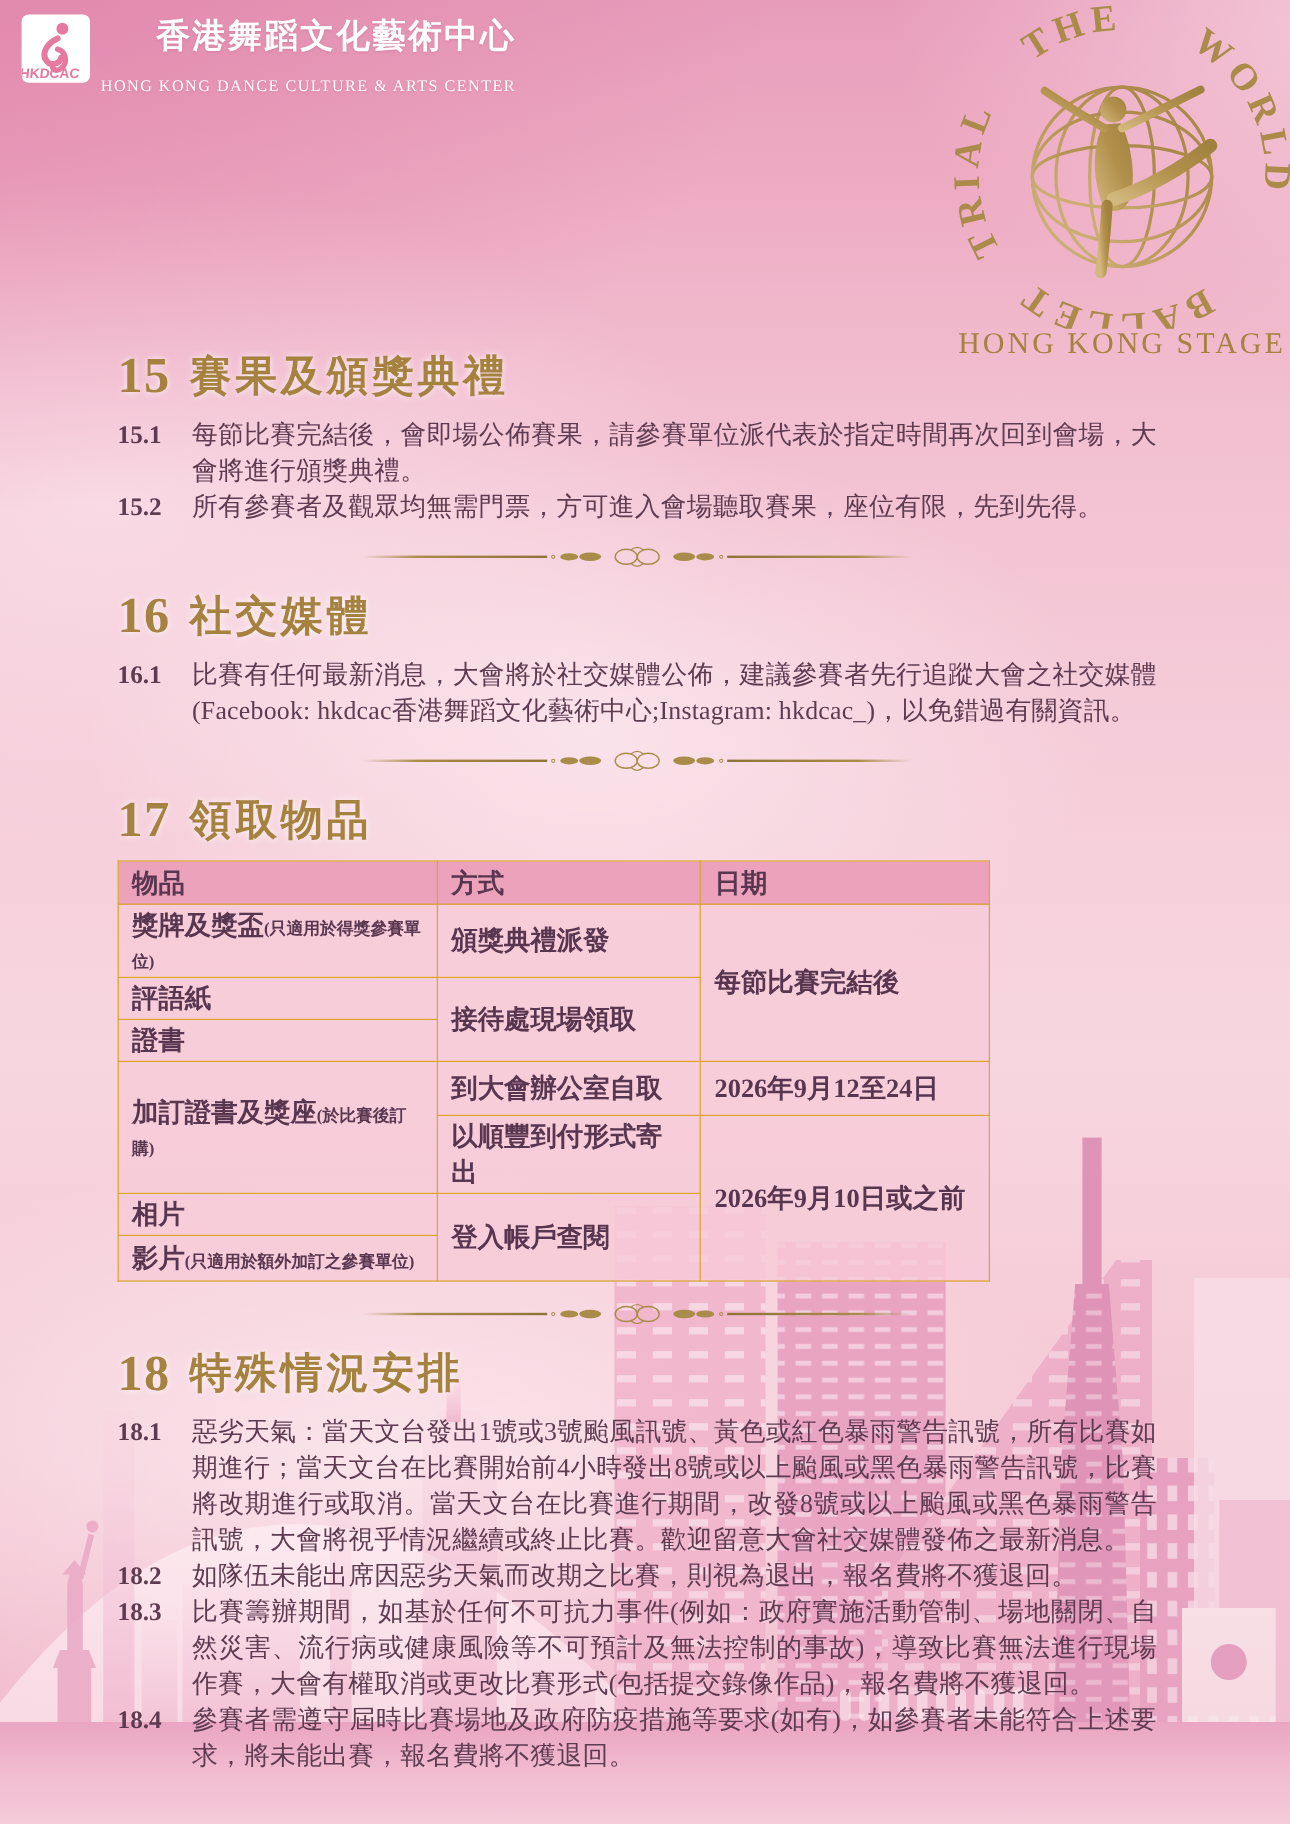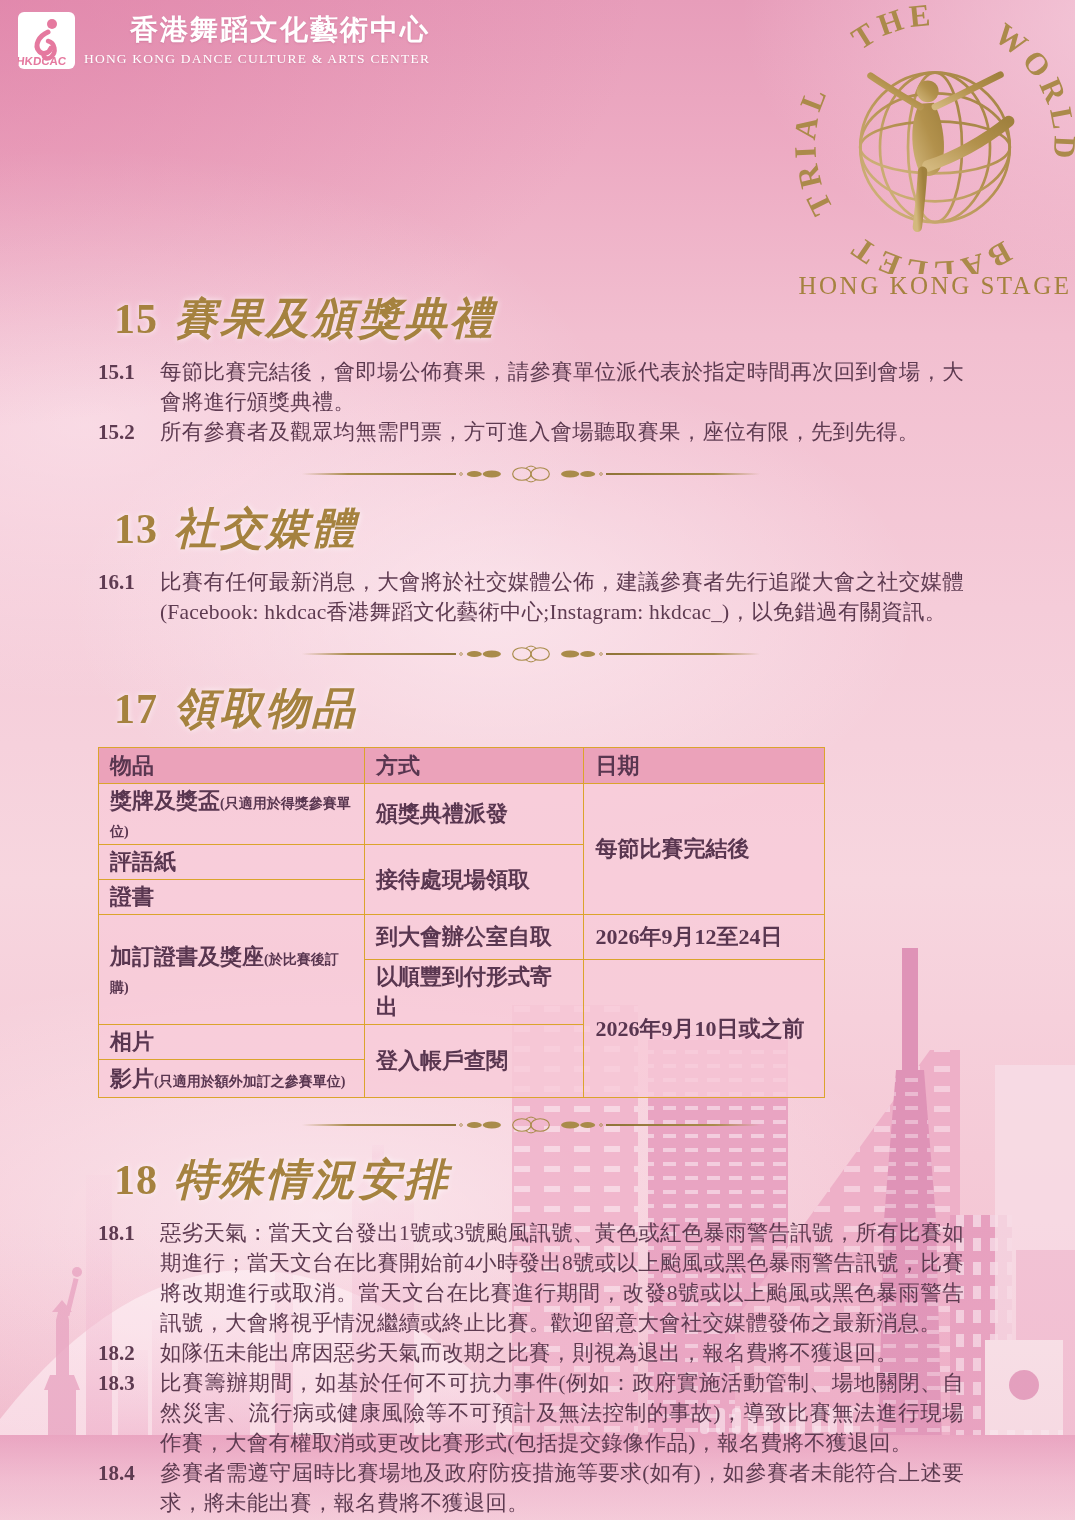--- a/index.html
+++ b/index.html
@@ -15,30 +15,30 @@
       linear-gradient(180deg,#e79dba 0%,#edabc3 10%,#f2bfd0 22%,#f5ccd9 40%,#f7d6df 58%,#f5cad7 76%,#f1bccd 100%);
   }
   
   .org{position:absolute;left:18px;top:12px;display:flex;align-items:flex-start;z-index:3;}
   .org-mark{width:57px;height:57px;background:#fff;border-radius:6px;position:relative;flex:0 0 auto;}
   .org-mark svg{position:absolute;left:0;top:0;}
   .org-text{margin-left:9px;padding-top:3px;text-align:right;}
   .org-zh{font-family:"Liberation Sans","DejaVu Sans",sans-serif;font-weight:bold;color:#ffffff;
           font-size:28px;letter-spacing:2px;line-height:30px;text-shadow:0 1px 2px rgba(180,90,130,.35);}
   .org-en{font-family:"Liberation Serif","DejaVu Serif",serif;color:#ffffff;font-size:13.5px;
-          letter-spacing:1.2px;margin-top:6px;text-shadow:0 1px 2px rgba(180,90,130,.3);}
+          letter-spacing:1.2px;margin-top:19px;text-shadow:0 1px 2px rgba(180,90,130,.3);}
   
   .emblem{position:absolute;left:793px;top:2px;width:284px;z-index:3;text-align:center;}
   .emblem-caption{font-size:25px;color:#a5823f;letter-spacing:2.5px;margin-top:-6px;font-weight:500;}
   
   .content{position:absolute;left:98px;top:290px;width:866px;z-index:2;color:#5e3b51;}
-  .sec-head{display:flex;align-items:center;margin:0 0 9px 16px;color:#a5823f;
+  .sec-head{display:flex;align-items:flex-start;margin:0 0 9px 0;color:#a5823f;
             text-shadow:0 0 6px rgba(255,255,255,.8);}
   .sec-num{font-size:42px;font-weight:bold;letter-spacing:1px;}
-  .sec-title{font-size:43px;font-weight:bold;letter-spacing:3px;margin-left:16px;font-style:italic;}
+  .sec-title{font-size:35px;font-weight:bold;letter-spacing:3px;margin-left:16px;}
   .items{margin:0 0 2px 0;}
   .item{display:grid;grid-template-columns:62px 1fr;align-items:start;}
   .item-num{font-size:21px;font-weight:bold;line-height:30px;}
   .item-text{font-size:21.5px;font-weight:normal;line-height:30px;text-align:justify;letter-spacing:.2px;}
   .divider{display:flex;align-items:center;width:458px;margin:16px auto 15px auto;}
   .divider .line{flex:1;height:2px;background:linear-gradient(90deg,rgba(169,139,74,0),#a98b4a 30%,#8f7338);}
   .divider .line.rt{background:linear-gradient(270deg,rgba(169,139,74,0),#a98b4a 30%,#8f7338);}
   .sec{margin-bottom:0;}
   .sec16{margin-top:2px;}
   
@@ -236,21 +236,21 @@
           <ellipse cx="137" cy="11" rx="11" ry="4.2" stroke="none"></ellipse>
           <ellipse cx="158" cy="11" rx="9" ry="3.6" stroke="none"></ellipse>
           <circle cx="174" cy="11" r="1.6" fill="none" stroke-width="1"></circle>
         </g>
       </svg>
       <div class="line rt"></div>
     </div>
 
     <div class="sec sec16">
       <div class="sec-head">
-        <span class="sec-num">13</span>
+        <span class="sec-num">16</span>
         <span class="sec-title">社交媒體</span>
       </div>
       <div class="items">
         <div class="item">
           <span class="item-num">16.1</span>
           <span class="item-text">比賽有任何最新消息，大會將於社交媒體公佈，建議參賽者先行追蹤大會之社交媒體(Facebook: hkdcac香港舞蹈文化藝術中心;Instagram: hkdcac_)，以免錯過有關資訊。</span>
         </div>
       </div>
     </div>
 

